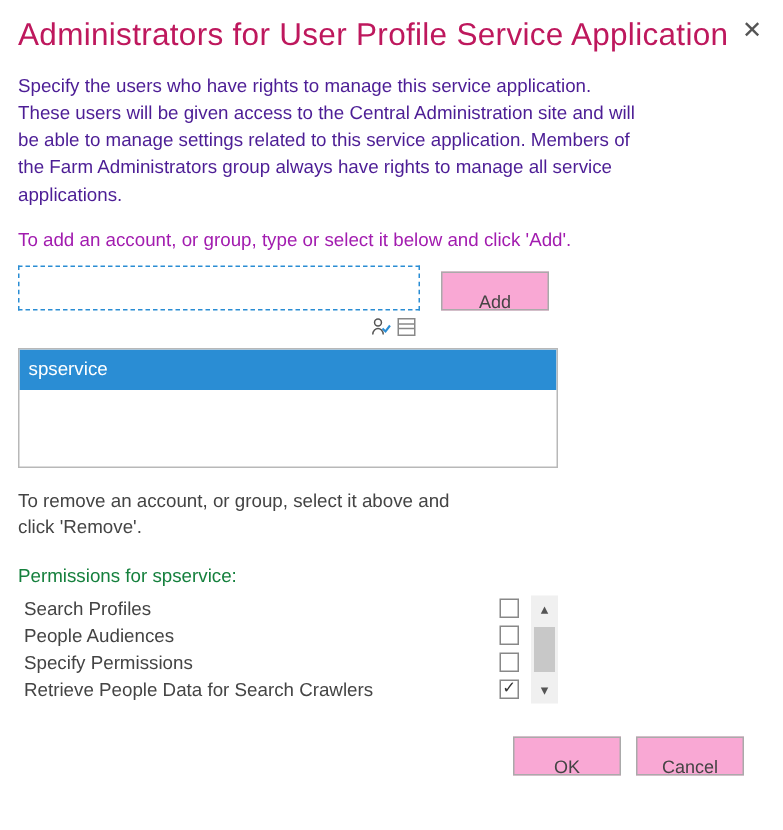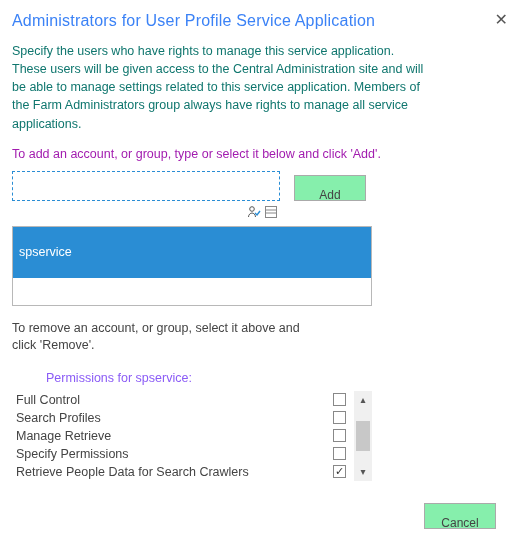--- a/index.html
+++ b/index.html
@@ -12,29 +12,29 @@
     position:relative;
     box-sizing:border-box;
     padding:12px 18px 0 12px;
   }
   .close{
     position:absolute;top:10px;right:14px;
     font-size:16px;color:#555;cursor:pointer;
     font-family:Arial,sans-serif;
   }
   h1{
-    font-size:16px;
+    font-size:21px;
     font-weight:300;
-    color:#3b82f6;
+    color:#be185d;
     margin:0 0 12px 0;
     letter-spacing:0.2px;
   }
   .desc{
     line-height:1.45;
-    color:#0f766e;
+    color:#4c1d95;
     max-width:420px;
     margin-bottom:14px;
   }
   .instr{
     margin-bottom:10px;
     color:#a21caf;
   }
   .add-row{
     display:flex;align-items:flex-start;gap:14px;
   }
@@ -54,51 +54,51 @@
     display:flex;gap:3px;
   }
   .mini-icon{
     width:14px;height:14px;display:inline-flex;
     align-items:center;justify-content:center;
     font-size:11px;color:#555;
   }
   .btn{
     min-width:72px;height:26px;
     border:1px solid #aaa;
-    background:#86efac;
+    background:#f9a8d4;
     font-size:12px;color:#444;
     cursor:pointer;
     font-family:inherit;
     padding:12px 8px;
   }
   .add-btn{margin-top:4px}
   .listbox{
     margin-top:22px;
     width:360px;height:80px;
     border:1px solid #b8b8b8;
     box-sizing:border-box;
     overflow:hidden;
     background:#fff;
   }
   .list-item{
     height:19px;line-height:19px;
-    padding:16px 6px;
+    padding:4px 6px;
     font-size:12.5px;
     cursor:default;
   }
   .list-item.selected{
     background:#2a8dd4;color:#fff;
   }
   .remove-row{
     display:flex;align-items:center;
     margin-top:14px;
   }
   .remove-text{flex:1;max-width:300px;line-height:1.4}
   .perms-title{
-    margin-top:16px;margin-bottom:6px;color:#8b5cf6;margin-left:34px;
+    margin-top:16px;margin-bottom:6px;color:#15803d;
   }
   .perms-box{
     position:relative;
     width:360px;
     border:0;
   }
   .perms-list{
     width:338px;
     box-sizing:border-box;
   }
@@ -182,42 +182,39 @@
 
 <div class="remove-row">
   <div class="remove-text">To remove an account, or group, select it above and click 'Remove'.</div>
 </div>
 
 <div class="perms-title">Permissions for spservice:</div>
 
 <div class="perms-box">
   <div class="perms-list" id="perms-list">
       <div class="perm-row">
-        <span class="perm-label">Full Control</span>
-        <span class="perm-check"></span>
-      </div>
-      <div class="perm-row">
         <span class="perm-label">Search Profiles</span>
         <span class="perm-check"></span>
       </div>
       <div class="perm-row">
-        <span class="perm-label">Manage Retrieve</span>
+        <span class="perm-label">People Audiences</span>
         <span class="perm-check"></span>
       </div>
       <div class="perm-row">
         <span class="perm-label">Specify Permissions</span>
         <span class="perm-check"></span>
       </div>
       <div class="perm-row">
         <span class="perm-label">Retrieve People Data for Search Crawlers</span>
         <span class="perm-check checked"></span>
       </div>
     </div>
   <div class="scroll-stub">
     <span class="scroll-arrow">▴</span>
     <span class="scroll-thumb"></span>
     <span class="scroll-arrow">▾</span>
   </div>
 </div>
 
 <div class="footer">
+  <button class="btn">OK</button>
   <button class="btn">Cancel</button>
 </div>
 
 </body></html>

